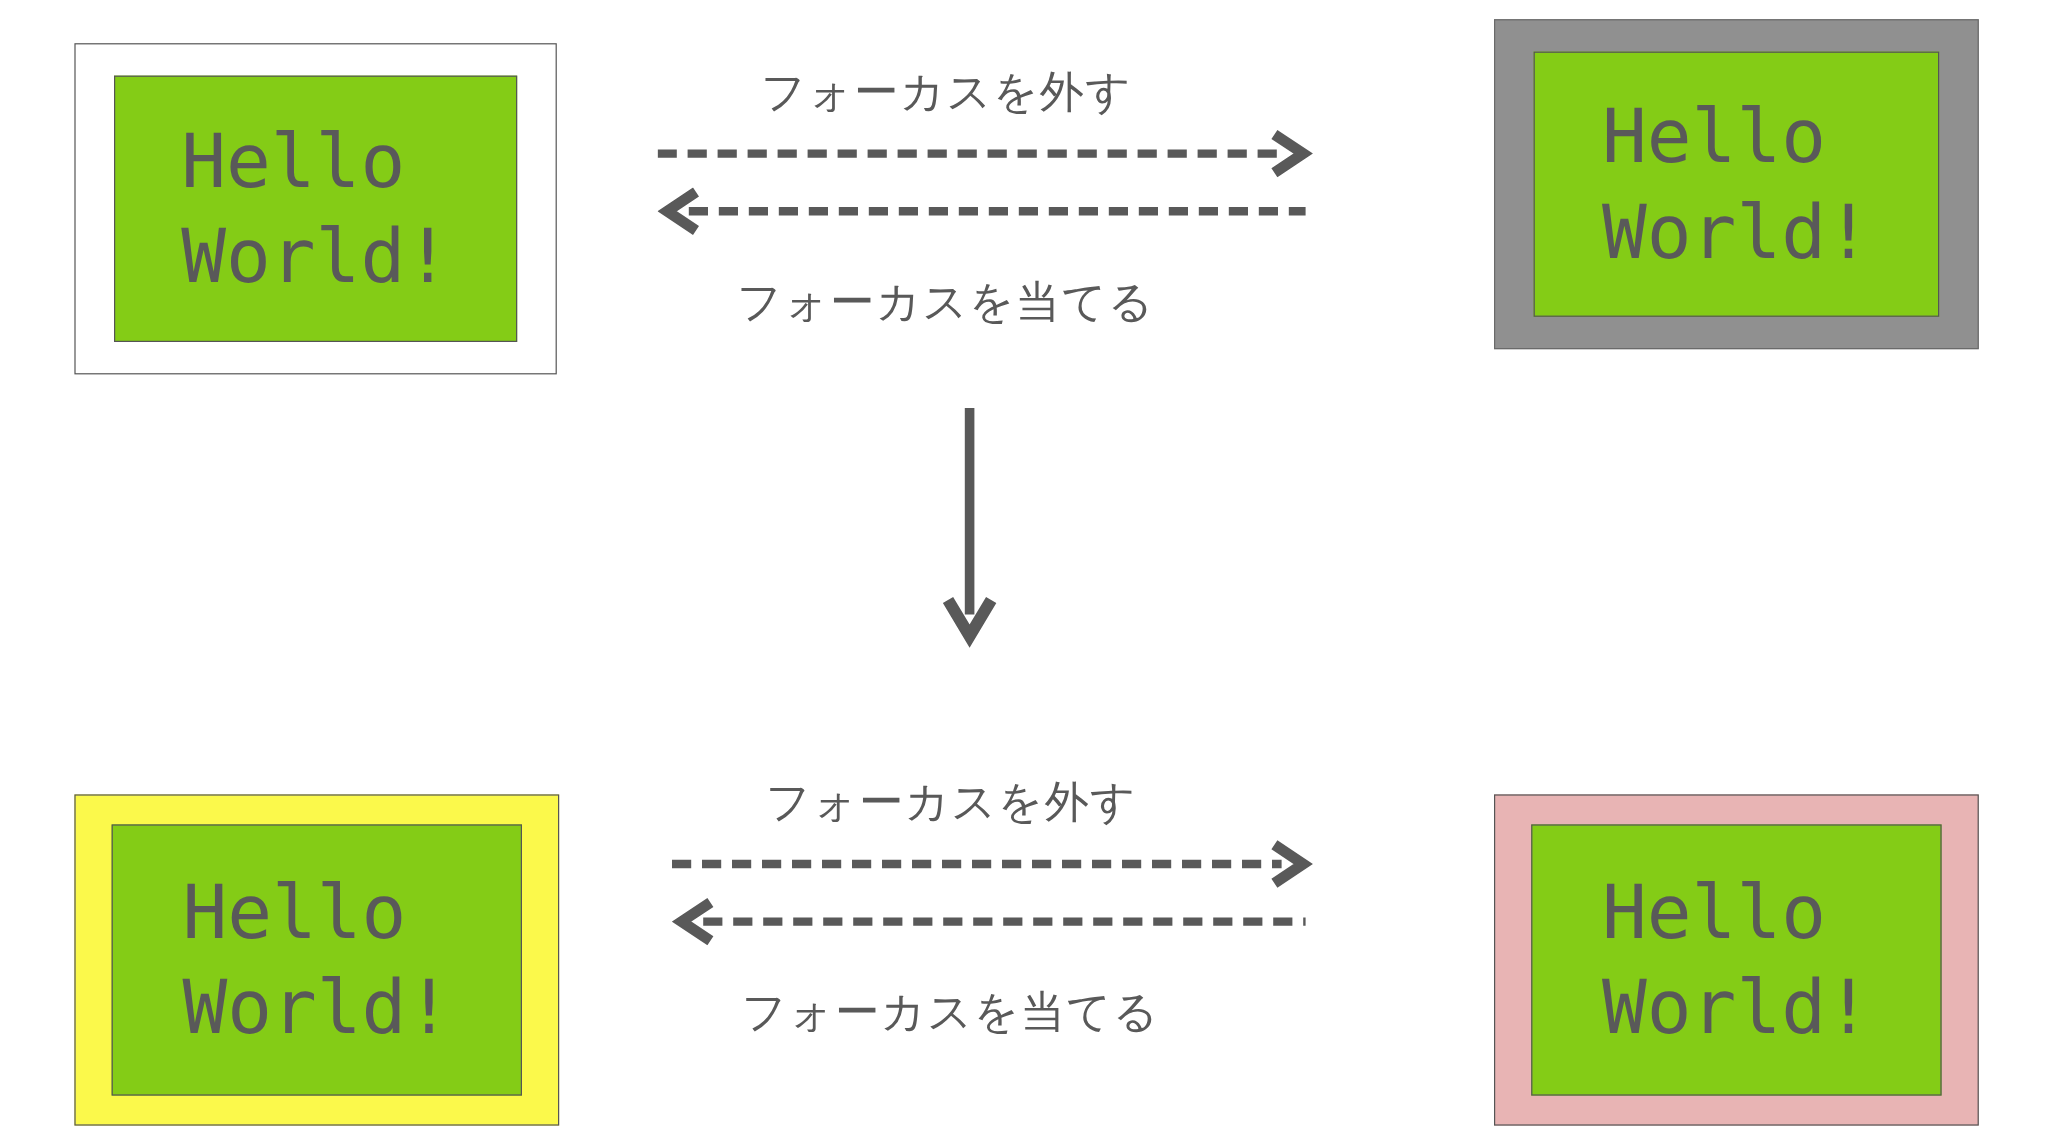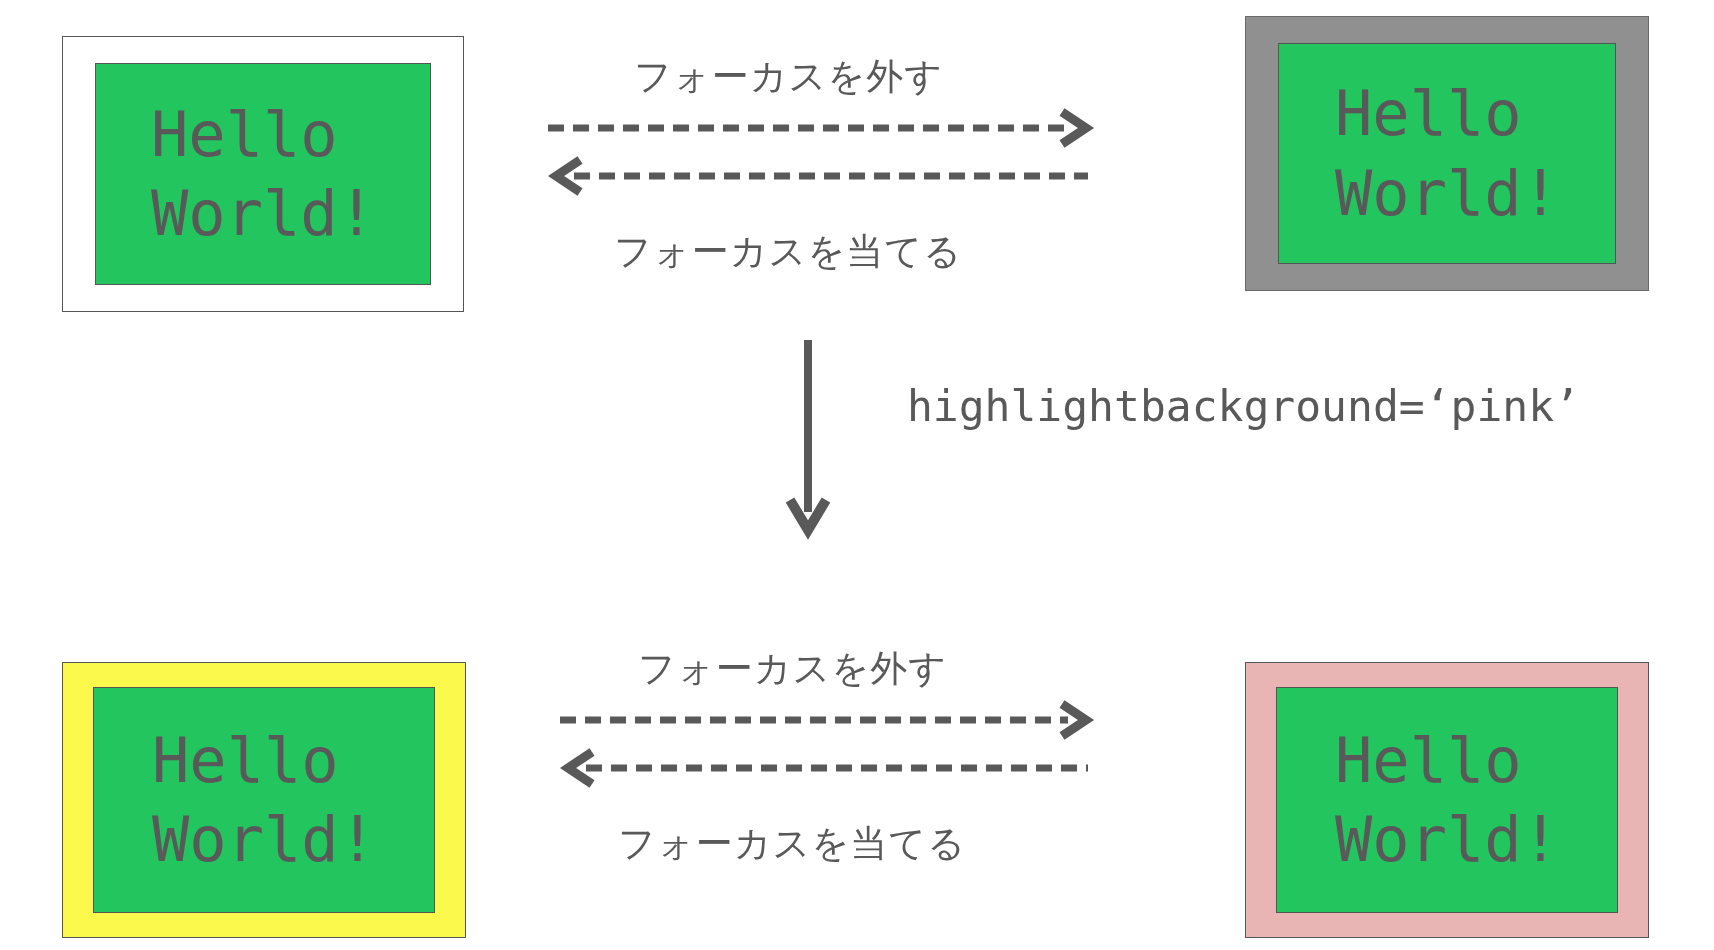--- a/index.html
+++ b/index.html
@@ -27,21 +27,21 @@
     position: absolute;
     box-sizing: border-box;
     display: flex;
     align-items: center;
     justify-content: center;
   }
   .widget .inner {
     box-sizing: border-box;
     width: 100%;
     height: 100%;
-    background: #22c55e;
+    background: #84cc16;
     border: 1px solid #555555;
     display: flex;
     align-items: center;
     justify-content: center;
   }
   .widget .label-text {
     font-family: "DejaVu Sans Mono", monospace;
     font-size: 62px;
     line-height: 1.28;
     color: #595959;
@@ -166,21 +166,20 @@
 
     <div class="arrow-label label-below">フォーカスを当てる</div>
   </div>
 
   <svg id="vertical-arrow" viewBox="0 0 60 200">
     <line x1="30" y1="0" x2="30" y2="172" stroke="#595959" stroke-width="8"></line>
     <polyline points="12,160 30,190 48,160" fill="none" stroke="#595959" stroke-width="10" stroke-linecap="butt" stroke-linejoin="miter"></polyline>
   </svg>
 
   <div id="code-caption">
-    <div class="code-line">highlightbackground=‘pink’</div>
   </div>
 
   <div class="widget" id="widget-highlight-unfocused">
     <div class="inner">
       <span class="label-text">Hello
 World!</span>
     </div>
   </div>
 
   <div class="widget" id="widget-highlight-focused">

